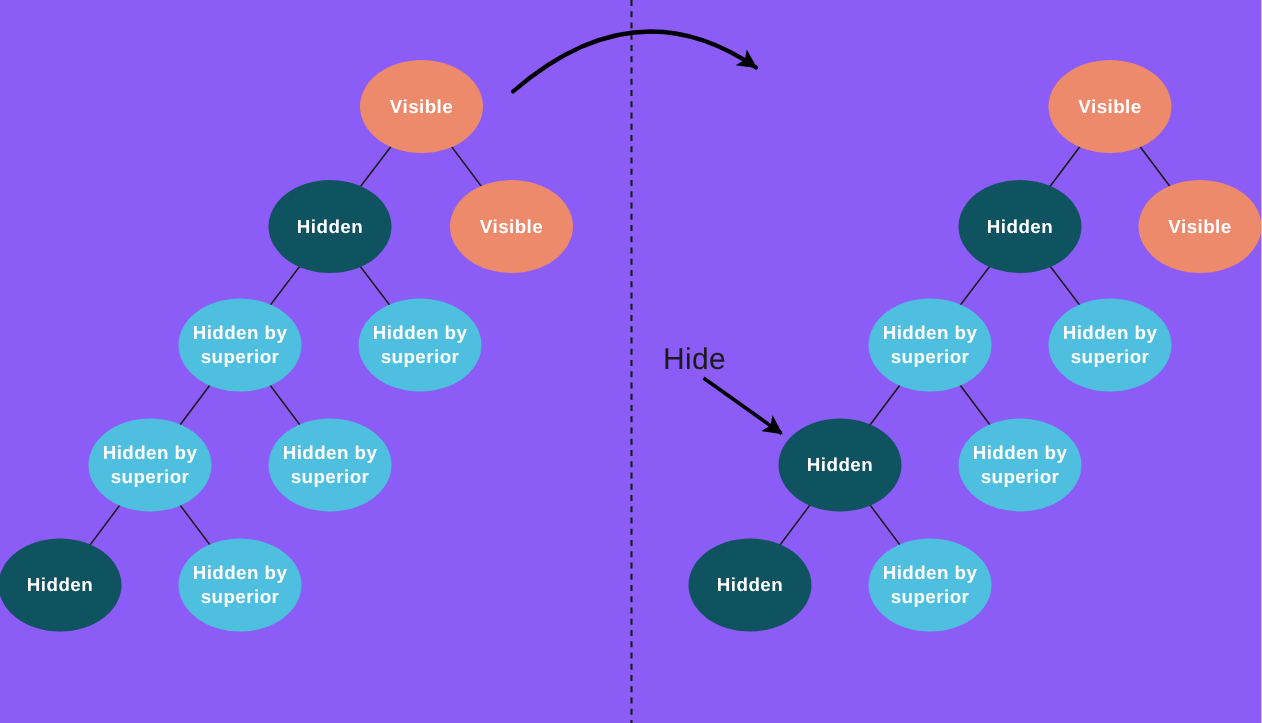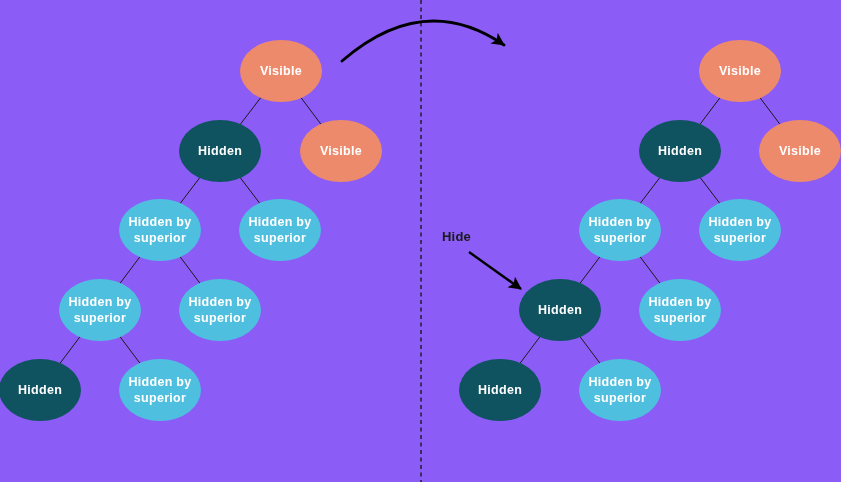--- a/index.html
+++ b/index.html
@@ -59,22 +59,22 @@
     font-weight: 700;
     letter-spacing: 0.3px;
     line-height: 16px;
     padding: 0 6px;
   }
 
   .annotation-label {
     position: absolute;
     z-index: 4;
     color: #1a1a1a;
-    font-size: 13px;
-    font-weight: 700;
+    font-size: 20px;
+    font-weight: 400;
     letter-spacing: 0.2px;
   }
 </style>
 </head>
 <body>
 
 <div id="canvas">
 
   <svg id="svg-under" class="layer">
     <g>

